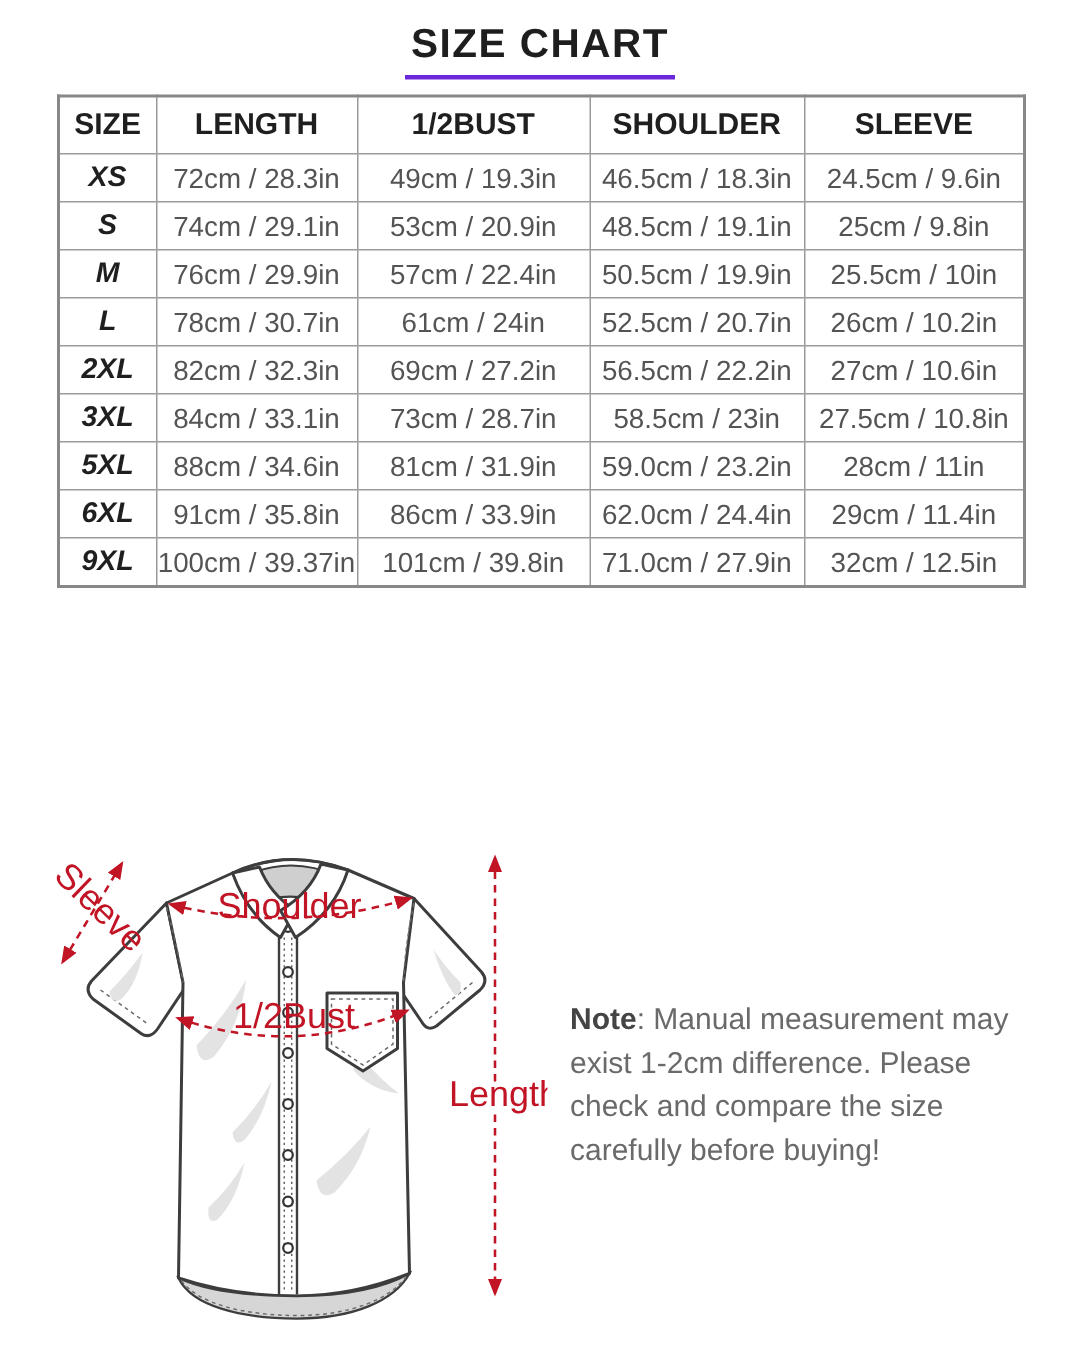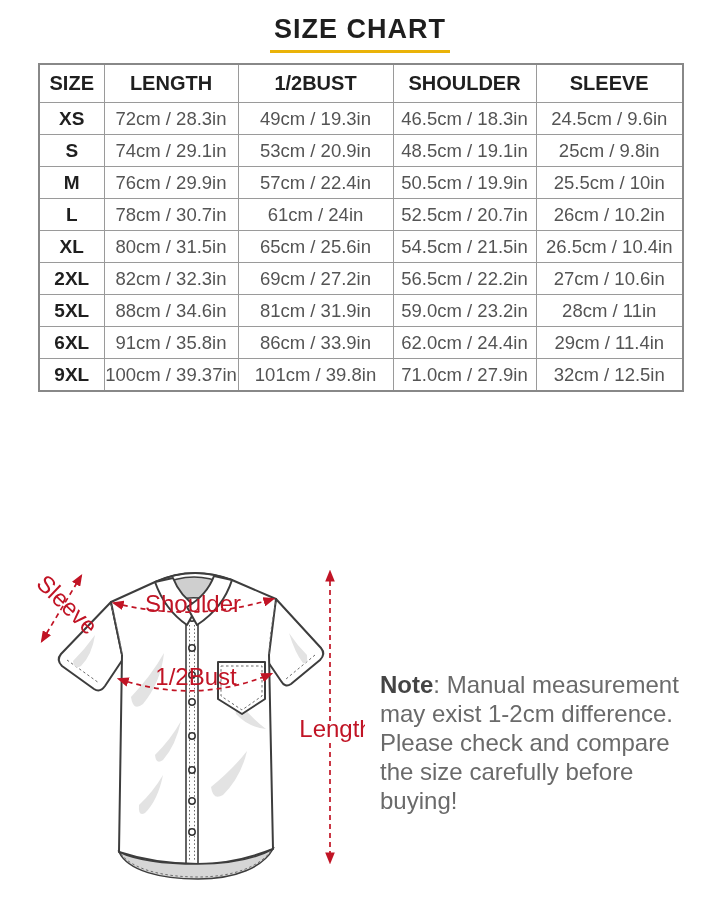--- a/index.html
+++ b/index.html
@@ -5,51 +5,51 @@
   html,body{margin:0;padding:0;}
   body{
     width:720px;height:913px;background:#ffffff;position:relative;overflow:hidden;
     font-family:"Liberation Sans","DejaVu Sans",sans-serif;
   }
   .title{
     position:absolute;top:14px;left:0;width:720px;text-align:center;
   }
   .title span{
     display:inline-block;font-size:27px;font-weight:bold;letter-spacing:1px;color:#1e1e1e;
-    border-bottom:3px solid #eab308;padding:0 4px 5px 4px;
+    border-bottom:3px solid #6d28d9;padding:0 4px 5px 4px;
   }
   table.size-chart{
     position:absolute;left:38px;top:63px;width:644px;
     border-collapse:collapse;table-layout:fixed;
   }
   table.size-chart th,table.size-chart td{
     border:1px solid #9a9a9a;text-align:center;vertical-align:middle;padding:0;
     white-space:nowrap;overflow:hidden;
   }
   table.size-chart{border:2px solid #888;}
   table.size-chart th{height:37px;font-size:20px;font-weight:bold;color:#1f1f1f;}
   table.size-chart td{height:31px;font-size:18.5px;color:#545454;}
-  table.size-chart td.size-cell{font-weight:bold;color:#1f1f1f;font-size:19px;}
+  table.size-chart td.size-cell{font-weight:bold;color:#1f1f1f;font-size:19px;font-style:italic;}
   col.c-size{width:65px;} col.c-length{width:134px;} col.c-bust{width:155px;}
   col.c-shoulder{width:143px;} col.c-sleeve{width:147px;}
 
   .shirt-wrap{position:absolute;left:15px;top:555px;width:350px;height:345px;}
   .cloth{fill:#ffffff;stroke:#3d3d3d;stroke-width:2;stroke-linejoin:round;}
   .thin{fill:none;stroke:#3d3d3d;stroke-width:1.6;}
   .stitch{fill:none;stroke:#6a6a6a;stroke-width:1;stroke-dasharray:2.5 2.5;}
   .dotline{fill:none;stroke:#555;stroke-width:.9;stroke-dasharray:1.5 2.2;}
   .wrinkle{fill:#e3e3e3;stroke:none;}
   .btn{fill:#fff;stroke:#333;stroke-width:1.5;}
   .red-dash{fill:none;stroke:#c11425;stroke-width:1.7;stroke-dasharray:5 4;}
   .red-label{fill:#c11425;font-family:"Liberation Sans","DejaVu Sans",sans-serif;font-size:24px;}
   .halo{stroke:#ffffff;stroke-width:6;paint-order:stroke;}
 
   .note{
     position:absolute;left:380px;top:646px;width:312px;
-    font-size:24px;line-height:29px;color:#6a6a6a;
+    font-size:20px;line-height:29px;color:#6a6a6a;
   }
   .note b{color:#444;}
 </style>
 </head>
 <body>
 
 <div class="title"><span>SIZE CHART</span></div>
 
 <table class="size-chart">
   <colgroup>
@@ -91,32 +91,32 @@
       <td>25.5cm / 10in</td>
     </tr>
     <tr>
       <td class="size-cell">L</td>
       <td>78cm / 30.7in</td>
       <td>61cm / 24in</td>
       <td>52.5cm / 20.7in</td>
       <td>26cm / 10.2in</td>
     </tr>
     <tr>
-      <td class="size-cell">XL</td>
-      <td>80cm / 31.5in</td>
-      <td>65cm / 25.6in</td>
-      <td>54.5cm / 21.5in</td>
-      <td>26.5cm / 10.4in</td>
-    </tr>
-    <tr>
       <td class="size-cell">2XL</td>
       <td>82cm / 32.3in</td>
       <td>69cm / 27.2in</td>
       <td>56.5cm / 22.2in</td>
       <td>27cm / 10.6in</td>
+    </tr>
+    <tr>
+      <td class="size-cell">3XL</td>
+      <td>84cm / 33.1in</td>
+      <td>73cm / 28.7in</td>
+      <td>58.5cm / 23in</td>
+      <td>27.5cm / 10.8in</td>
     </tr>
     <tr>
       <td class="size-cell">5XL</td>
       <td>88cm / 34.6in</td>
       <td>81cm / 31.9in</td>
       <td>59.0cm / 23.2in</td>
       <td>28cm / 11in</td>
     </tr>
     <tr>
       <td class="size-cell">6XL</td>

